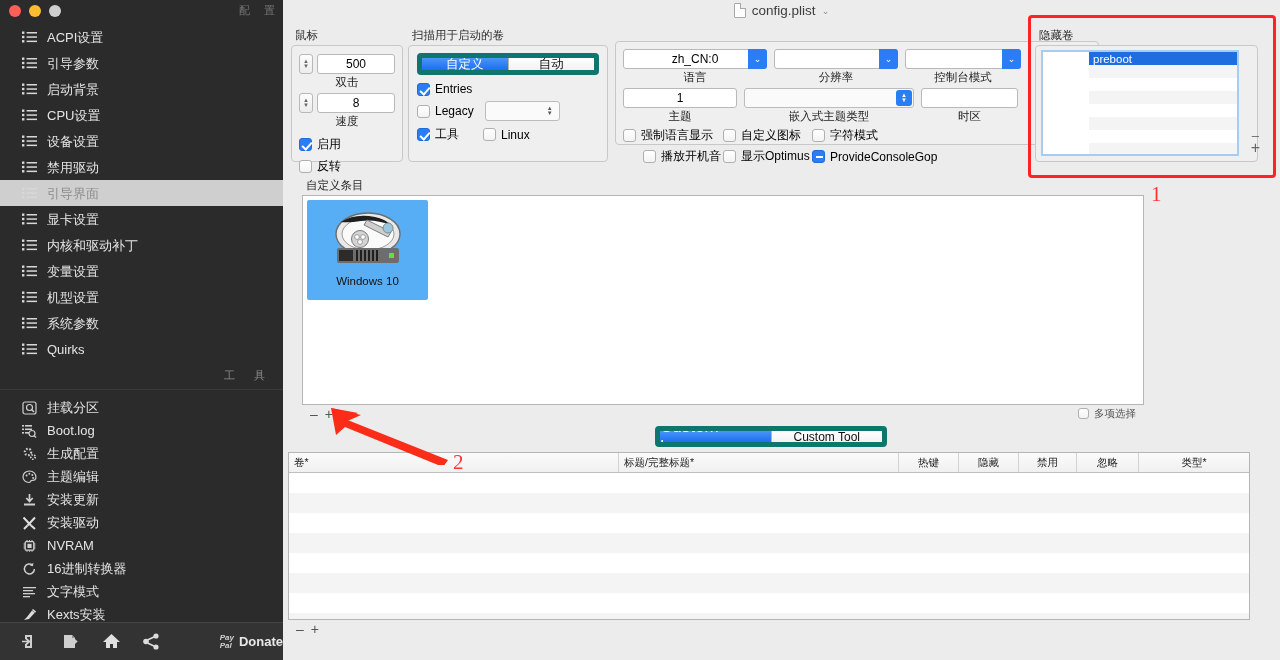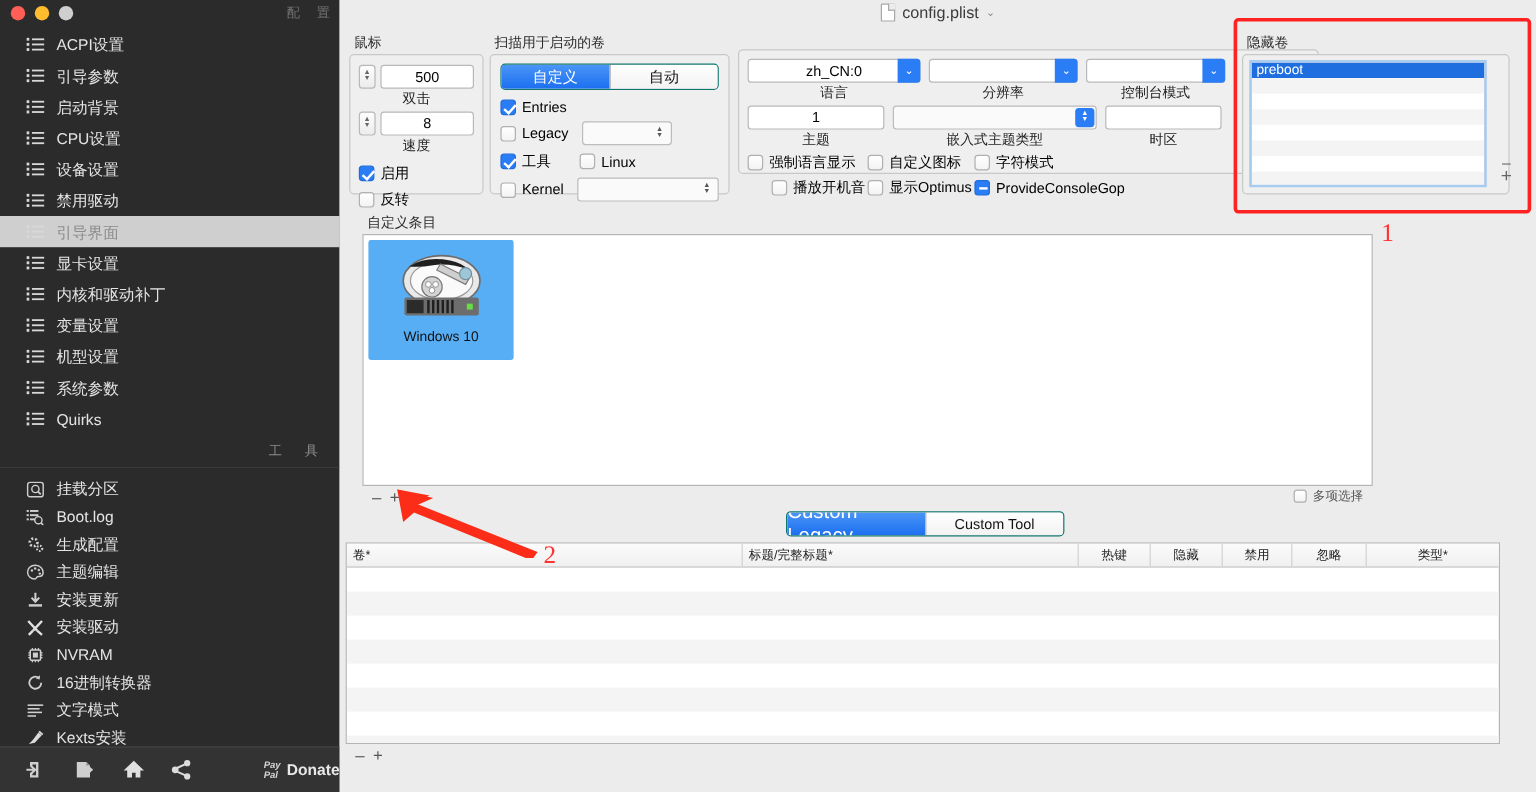--- a/index.html
+++ b/index.html
@@ -92,28 +92,28 @@
     background:#fafafa; border:1px solid #bcbcbc; border-radius:3px; height:20px; position:relative;
   }
   .combo .updown {
     position:absolute; right:1px; top:1px; bottom:1px; width:16px; border-radius:3px;
     display:flex; flex-direction:column; align-items:center; justify-content:center;
     font-size:6px; color:#555; line-height:5px;
   }
   .combo.blue .updown { background:#2a7df5; color:#fff; }
 
   
-  .segmented { display:flex; height:22px; border-radius:4px; overflow:hidden; border:1px solid #0f766e; }
+  .segmented { display:flex; height:22px; border-radius:4px; overflow:hidden; border:5px solid #0f766e; }
   .seg { flex:1; display:flex; align-items:center; justify-content:center; font-size:12.5px;
          background:linear-gradient(#ffffff,#f2f2f2); color:#111; }
   .seg.sel { background:linear-gradient(#4a95f7,#1c6ff0); color:#fff; }
   .seg + .seg { border-left:1px solid #b4b4b4; }
 
   
-  .listbox { background:#fff; border:1px solid #b5b5b5; }
+  .listbox { background:#fff; border:1px solid #b5b5b5;padding-left:46px; }
   .lrow { height:16px; font-size:11.5px; padding-left:4px; display:flex; align-items:center; color:#111;}
   .lrow.alt { background:#f4f4f4; }
   .lrow.sel { background:#1e6ee0; color:#fff; }
 
   .pmbar { display:flex; align-items:center; gap:7px; padding-left:8px; height:17px; color:#555; font-size:14px; }
   .pm { cursor:default; line-height:14px; }
 
   
   .tbl { background:#fff; border:1px solid #b5b5b5; width:100%; }
   .thead { display:flex; height:20px; border-bottom:1px solid #c0c0c0; background:linear-gradient(#fbfbfb,#f0f0f0); }
@@ -517,30 +517,20 @@
                 <span>▲</span>
                 <span>▼</span>
               </span>
           </span>
         </div>
         <div class="cbrow" style="margin-top:5px;">
           <span class="cb on"></span>
           <span>工具</span>
           <span class="cb" style="margin-left:19px;"></span>
           <span>Linux</span>
-        </div>
-        <div class="cbrow" style="margin-top:5px;">
-          <span class="cb"></span>
-          <span>Kernel</span>
-          <span class="combo" style="flex:1; margin-left:6px;">
-            <span class="updown">
-                <span>▲</span>
-                <span>▼</span>
-              </span>
-          </span>
         </div>
       </div>
     </div>
 
     <div class="group" style="left:332px; top:41px; width:484px;">
       <div class="gbox" style="height:104px; padding:7px 7px 0 7px;">
         <div style="display:flex; gap:7px;">
           <div style="width:144px;">
             <div class="select">
               <span>zh_CN:0</span>

